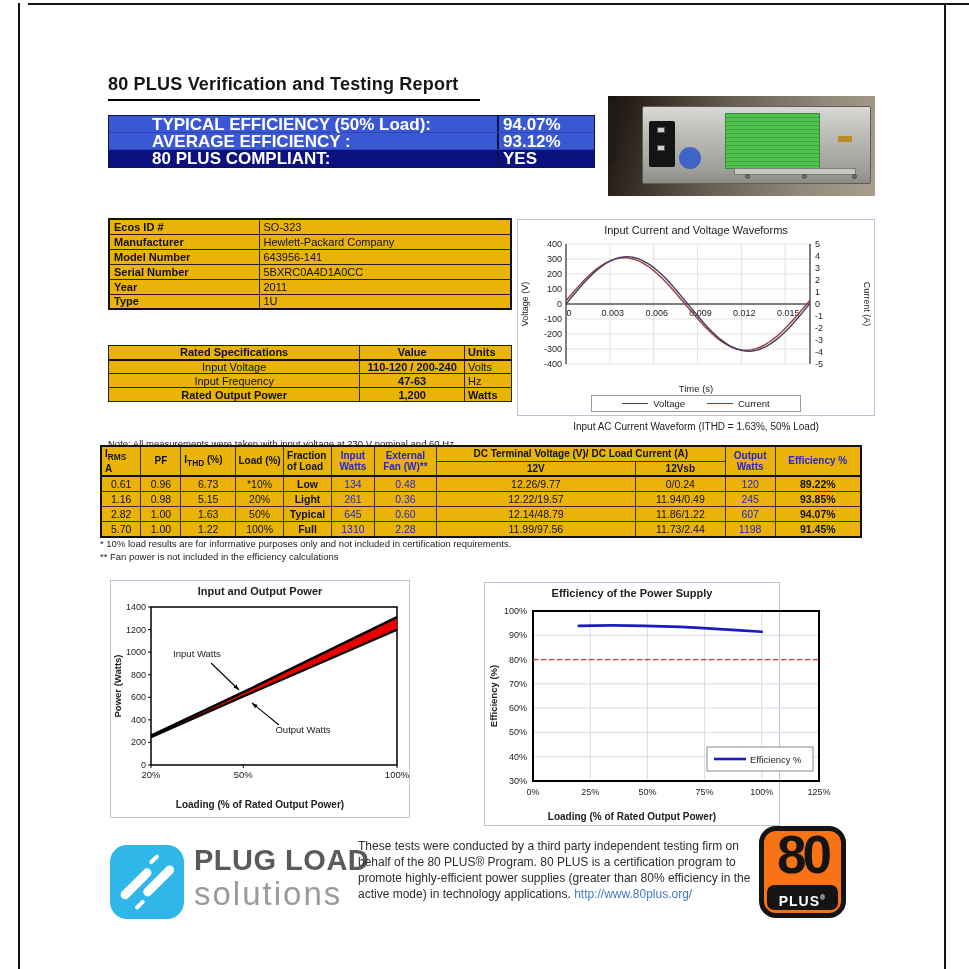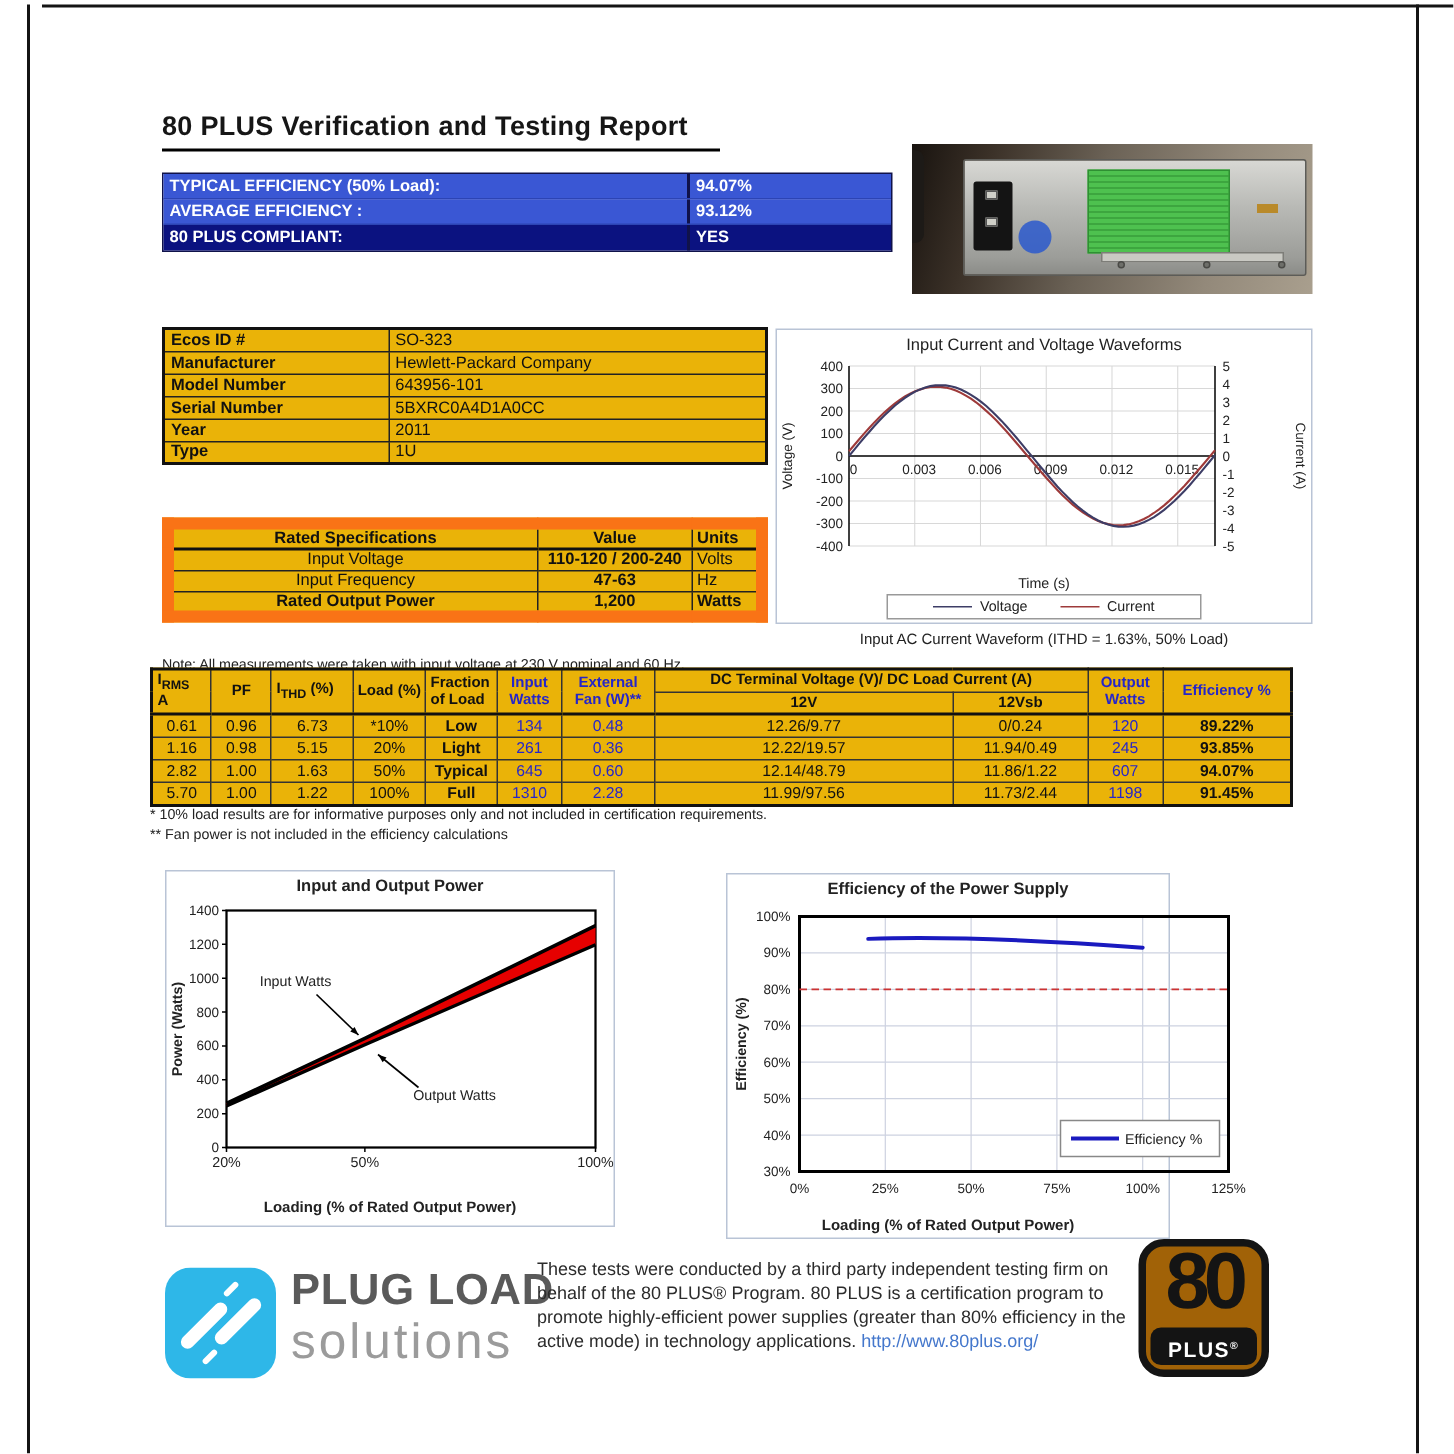--- a/index.html
+++ b/index.html
@@ -8,21 +8,21 @@
 
   .frame-top { position:absolute; left:28px; top:3px; width:941px; height:2px; background:#141414; }
   .frame-left { position:absolute; left:18px; top:3px; width:2px; height:966px; background:#141414; }
   .frame-right { position:absolute; left:944px; top:3px; width:2px; height:966px; background:#141414; }
 
   h1.title { position:absolute; left:108px; top:74px; font-size:18px; font-weight:bold; color:#161616;
              border-bottom:2px solid #000; padding-bottom:4px; width:372px; letter-spacing:0.2px; }
 
   
   .summary { position:absolute; left:108px; top:115px; width:487px; border:1px solid #10124a; }
-  .srow { display:flex; height:17px; line-height:17px; font-size:11px; font-weight:bold; color:#fff; }
+  .srow { display:flex; height:17px; line-height:17px; font-size:17px; font-weight:bold; color:#fff;padding-left:39px; }
   .srow.mid { background:#3a57d4; border-bottom:1px solid #2c44b4; }
   .srow.dark { background:#0b1280; }
   .slabel { width:351px; padding-left:4px; border-right:2px solid #10124a; }
   .sval { flex:1; padding-left:4px; }
 
   
   .psu { position:absolute; left:608px; top:96px; width:267px; height:100px;
          background:linear-gradient(105deg,#18130f 0%,#3a3027 18%,#6b6256 45%,#93897a 75%,#a99f8e 100%); overflow:hidden; }
   .psu-body { position:absolute; left:34px; top:10px; right:4px; bottom:12px;
               background:linear-gradient(180deg,#d8d8d4 0%,#b9bab6 40%,#9c9d99 85%,#8b8c88 100%);
@@ -37,21 +37,21 @@
   .psu-mark { position:absolute; right:8%; top:38%; width:14px; height:6px; background:#b98a2a; }
   .psu-rail { position:absolute; left:40%; bottom:8px; right:6%; height:7px; background:#c9c9c3; border:1px solid #7d7d78; }
 
   
   table { border-collapse:collapse; background:#eab308; }
   .info { position:absolute; left:108px; top:218px; width:404px; font-size:11px; }
   .info td { border:1px solid #222; height:15px; padding:0 4px; }
   .info td.lbl { font-weight:bold; width:150px; }
   .info { border:2px solid #111; }
 
-  .rated { position:absolute; left:108px; top:345px; width:404px; font-size:11px; border:8px solid #f97316; }
+  .rated { position:absolute; left:108px; top:345px; width:404px; font-size:11px; border:1px solid #f97316; }
   .rated th, .rated td { border:1px solid #222; height:14px; padding:0 3px; text-align:center; }
   .rated th { font-weight:bold; border-bottom:2px solid #111; }
   .rated td.val { font-weight:bold; }
   .rated td.unit, .rated th.unit { text-align:left; }
   .note { position:absolute; left:108px; top:438px; font-size:9.5px; color:#222; }
 
   
   .chartbox { position:absolute; background:#fff; border:1px solid #b9c4d6; }
   .wavebox { left:517px; top:219px; width:358px; height:197px; }
   .chart-title { text-align:center; font-size:11px; color:#222; padding-top:4px; }
@@ -78,21 +78,21 @@
   .pbox { left:110px; top:580px; width:300px; height:238px; }
   .ebox { left:484px; top:582px; width:296px; height:244px; }
 
   
   .plug-icon { position:absolute; left:110px; top:845px; }
   .plug-word { position:absolute; left:194px; top:846px; }
   .plug-line1 { font-size:29px; font-weight:bold; color:#5a5a5a; letter-spacing:0.5px; line-height:1; }
   .plug-line2 { font-size:33px; font-weight:normal; color:#9b9b9b; letter-spacing:2px; line-height:1; margin-top:2px; }
   .footer-text { position:absolute; left:358px; top:838px; width:394px; font-size:12px; line-height:1.34; color:#2c2c2c; }
   .footer-text a { color:#4477cc; text-decoration:none; }
-  .badge { position:absolute; left:759px; top:826px; width:87px; height:92px; background:#a16207; border:5px solid #141414; border-radius:17px; }
+  .badge { position:absolute; left:759px; top:826px; width:87px; height:92px; background:#f97316; border:5px solid #141414; border-radius:17px; }
   .badge-80 { text-align:center; font-size:53px; font-weight:bold; color:#141414; letter-spacing:-4px; line-height:0.92; margin-top:0px; }
   .badge-plus { position:absolute; left:3px; right:3px; bottom:3px; height:25px; background:#141414; border-radius:7px; color:#fff;
                 text-align:center; font-weight:bold; font-size:14px; letter-spacing:1px; line-height:25px; }
   .badge-reg { font-size:7px; vertical-align:super; }
 
   svg text { font-family:"Liberation Sans", sans-serif; }
 </style>
 </head>
 <body>
 
@@ -138,21 +138,21 @@
     <tr>
         <td class="lbl">Ecos ID #</td>
         <td>SO-323</td>
       </tr>
     <tr>
         <td class="lbl">Manufacturer</td>
         <td>Hewlett-Packard Company</td>
       </tr>
     <tr>
         <td class="lbl">Model Number</td>
-        <td>643956-101</td>
+        <td>643956-141</td>
       </tr>
     <tr>
         <td class="lbl">Serial Number</td>
         <td>5BXRC0A4D1A0CC</td>
       </tr>
     <tr>
         <td class="lbl">Year</td>
         <td>2011</td>
       </tr>
     <tr>

